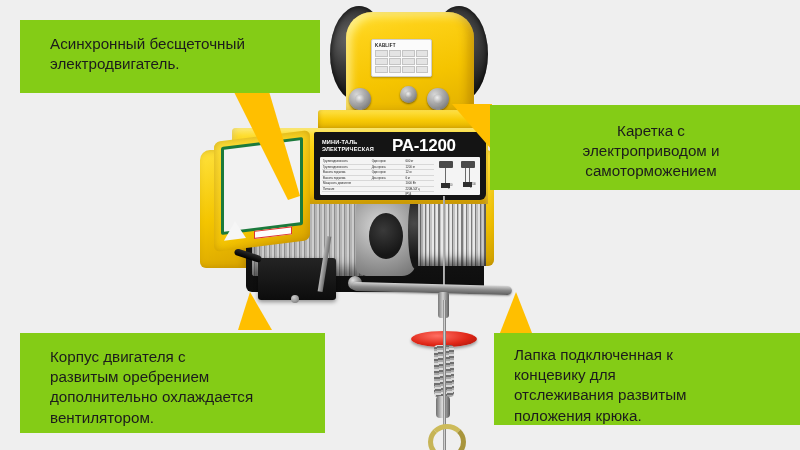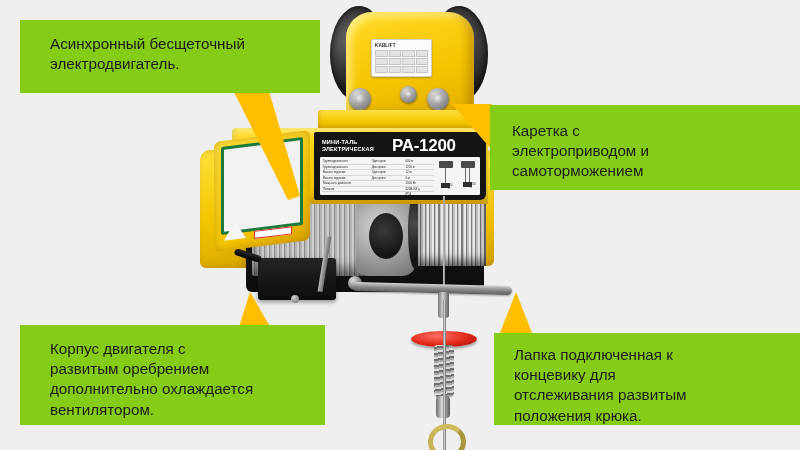--- a/index.html
+++ b/index.html
@@ -111,22 +111,22 @@
   #hook-eye{position:absolute;left:428px;top:424px;width:28px;height:26px;border-radius:50%;
     border:5px solid;
     border-color:#cdbb5a #a8953c #8d7c2c #c6b456;
     background:transparent;}
 
   
   .callout{position:absolute;background:#84cc16;color:#1a1a1a;box-sizing:border-box;}
   .callout .ctext{font-size:15.2px;line-height:1.33;color:#1c1c1c;white-space:pre-line;}
 
   #callout-1{left:20px;top:20px;width:300px;height:73px;padding:14px 18px 0 30px;}
-  #callout-2{left:490px;top:105px;width:310px;height:85px;padding:16px 10px 0 22px;}
-  #callout-3{left:20px;top:325px;width:305px;height:100px;padding:14px 10px 0 30px;}
+  #callout-2{left:490px;top:105px;width:310px;height:85px;padding:16px 10px 0 22px;text-align:center;}
+  #callout-3{left:20px;top:333px;width:305px;height:100px;padding:14px 10px 0 30px;}
   #callout-4{left:494px;top:333px;width:306px;height:92px;padding:12px 10px 0 20px;}
 
   .tail-svg{position:absolute;overflow:visible;pointer-events:none;}
 </style>
 </head>
 <body>
 
 <div id="stage">
 
   <div id="product">

